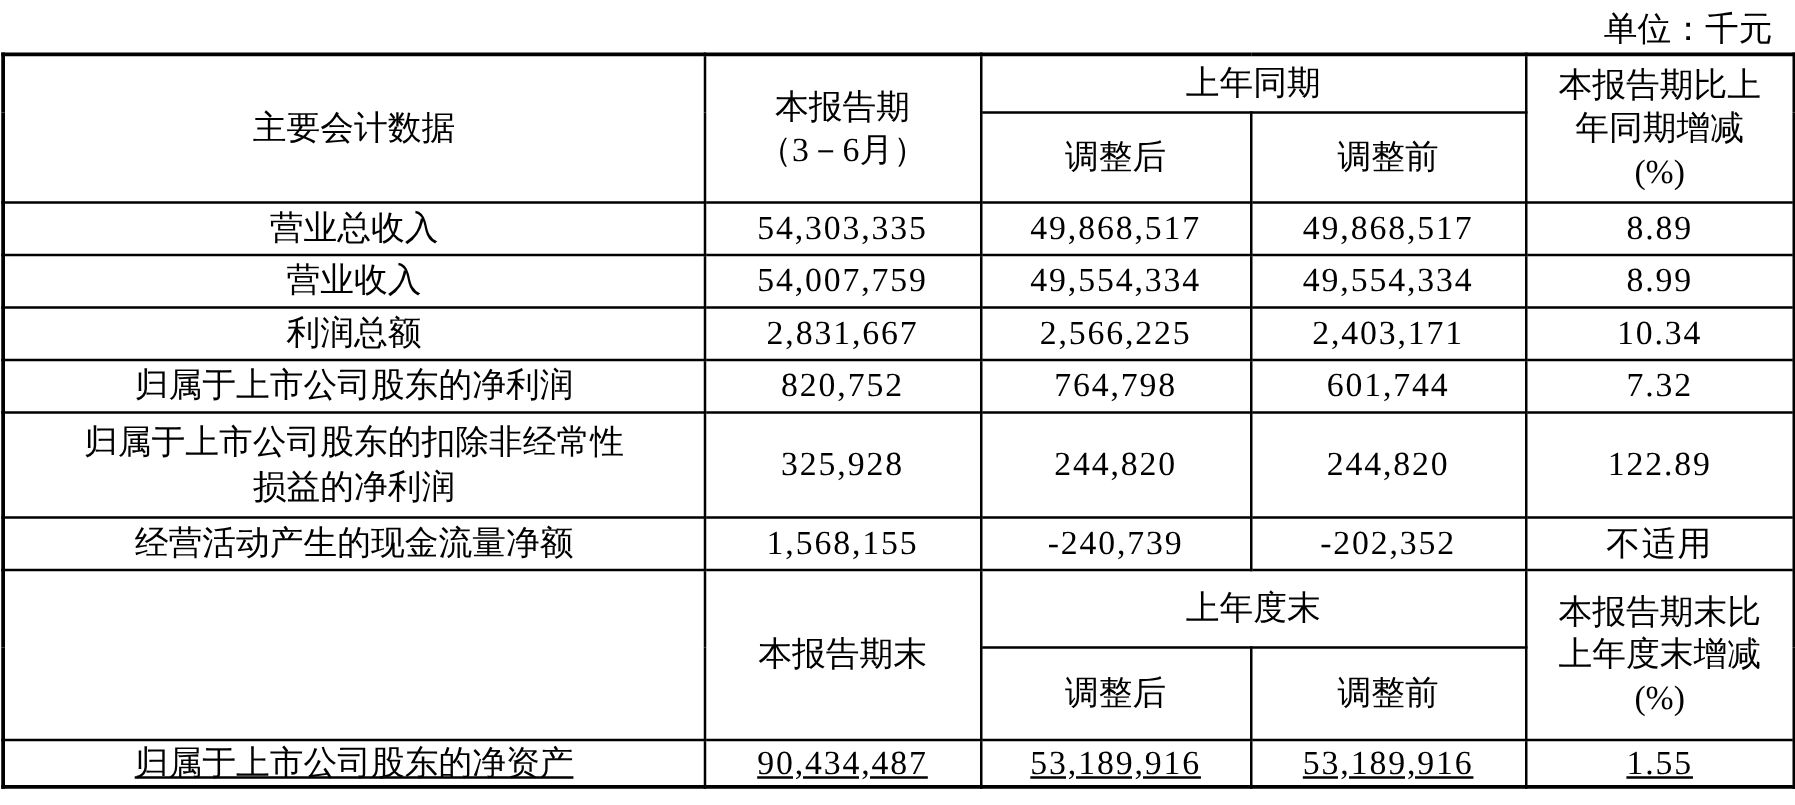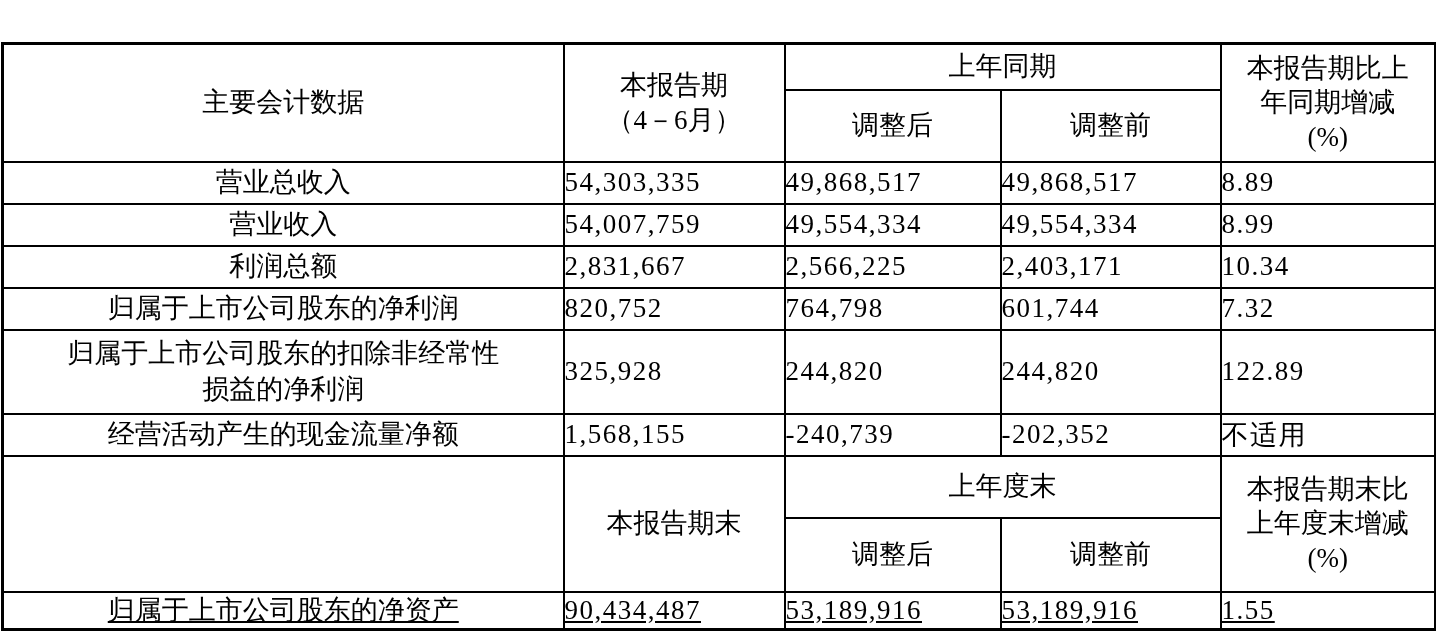--- a/index.html
+++ b/index.html
@@ -50,55 +50,56 @@
     padding: 2px 4px;
   }
   td.lbl {
     text-align: center;
     vertical-align: middle;
     padding: 2px 8px;
     white-space: pre-line;
     line-height: 1.32;
   }
   td.num {
-    text-align: left;
+    text-align: center;
     vertical-align: middle;
     padding: 2px 14px 2px 2px;
     letter-spacing: 1.5px;
   }
   tr.hr1a td { height: 46px; }
   tr.hr1b td { height: 72px; }
   tr.dr  td { height: 42px; }
   tr.dr2 td { height: 84px; }
   tr.hr2a td { height: 62px; }
   tr.hr2b td { height: 74px; }
   tr.drend td { height: 34px; text-decoration: underline; }
 </style>
 </head>
 <body>
 
 <div class="page">
 
   <div class="unit-line">
+    <span>单位：千元</span>
   </div>
 
   <table class="fin">
     <colgroup>
       <col style="width:561px">
       <col style="width:221px">
       <col style="width:216px">
       <col style="width:220px">
       <col style="width:215px">
     </colgroup>
     <tbody>
 
       <tr class="hr1a">
         <td class="c" rowspan="2">主要会计数据</td>
         <td class="c" rowspan="2">本报告期
-（4－6月）</td>
+（3－6月）</td>
         <td class="c" colspan="2">上年同期</td>
         <td class="c" rowspan="2">本报告期比上
 年同期增减
 (%)</td>
       </tr>
       <tr class="hr1b">
         <td class="c">调整后</td>
         <td class="c">调整前</td>
       </tr>
 

